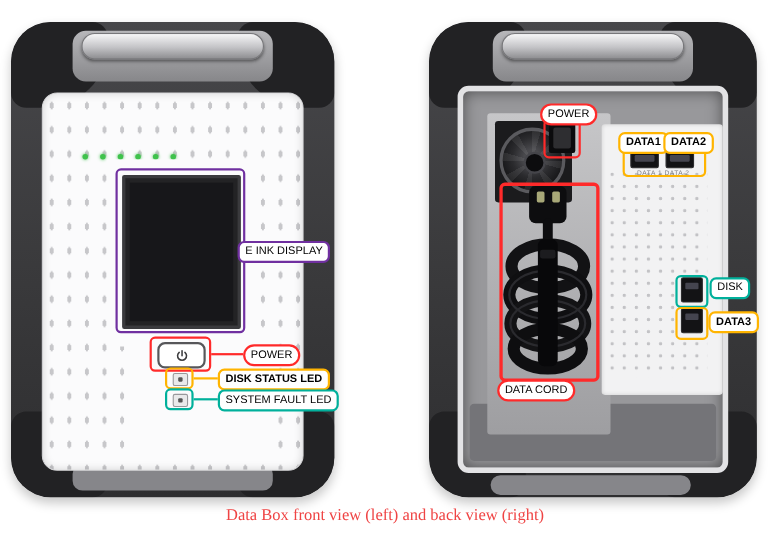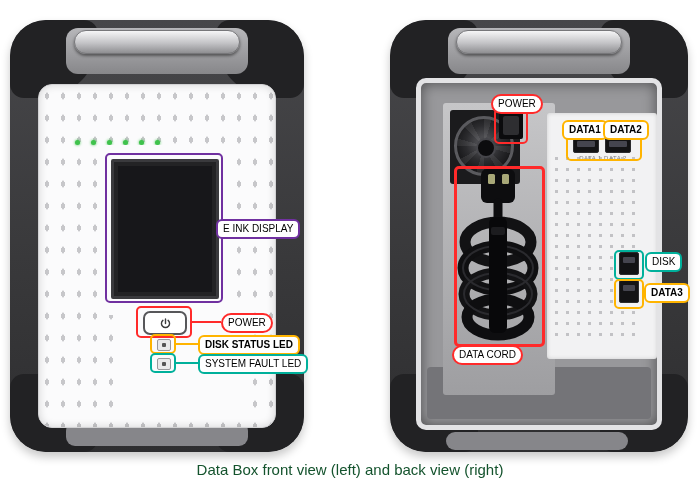--- a/index.html
+++ b/index.html
@@ -79,21 +79,21 @@
   .lbl.red    { border-color:var(--red,#ff2a2a);border-radius:10px; }
   .lbl.purple { border-color:var(--purple,#7030a0); }
   .lbl.orange { border-color:var(--orange,#ffb400);font-weight:bold; }
   .lbl.teal   { border-color:var(--teal,#00b09b); }
   .leader { position:absolute; z-index:9; height:2px; }
   .leader.red    { background:var(--red,#ff2a2a); }
   .leader.orange { background:var(--orange,#ffb400); }
   .leader.teal   { background:var(--teal,#00b09b); }
 
   .caption { position:absolute; left:0; top:461px; width:700px; text-align:center;
-             font-size:15px; color:#14532d; }
+             font-size:15px; color:#ef4444;font-family:Liberation Serif, serif; }
 </style>
 </head>
 <body>
 
 <div class="canvas">
 
   <div class="device" style="left:10px; top:20px; width:294px; height:432px;">
     <div class="dev-body">
       <div class="bumper tl"></div>
       <div class="bumper tr"></div>

